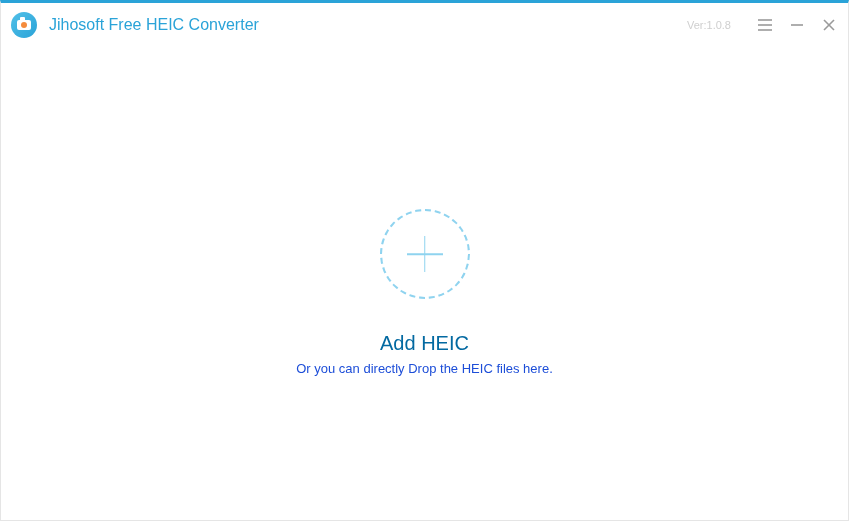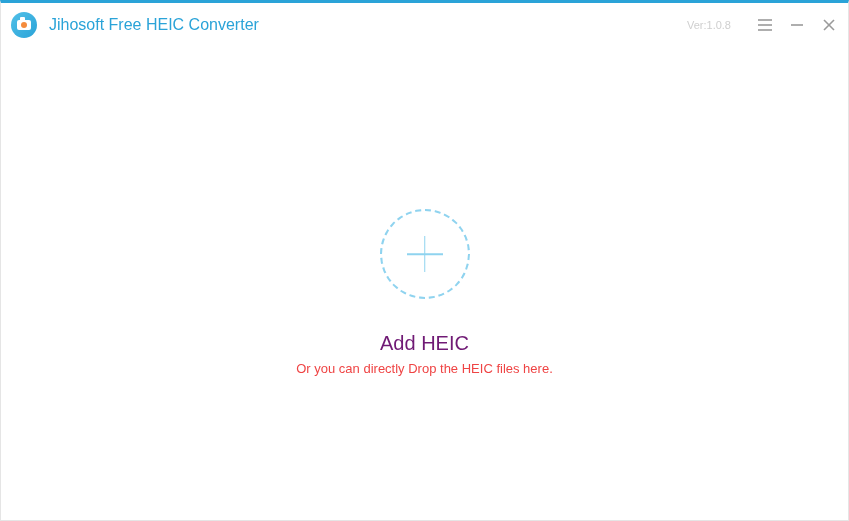--- a/index.html
+++ b/index.html
@@ -130,27 +130,27 @@
   .plus::after {
     top: 50%;
     left: 0;
     height: 1.5px;
     width: 100%;
     transform: translateY(-50%);
   }
   .add-label {
     margin-top: 33px;
     font-size: 20px;
-    color: #701a75;
+    color: #0369a1;
     font-weight: 400;
   }
   .hint {
     margin-top: 6px;
     font-size: 13px;
-    color: #ef4444;
+    color: #1d4ed8;
   }
 </style>
 </head>
 <body>
 
 <div class="window">
   <div class="titlebar">
     <div class="logo">
       <div class="logo-inner"></div>
     </div>

